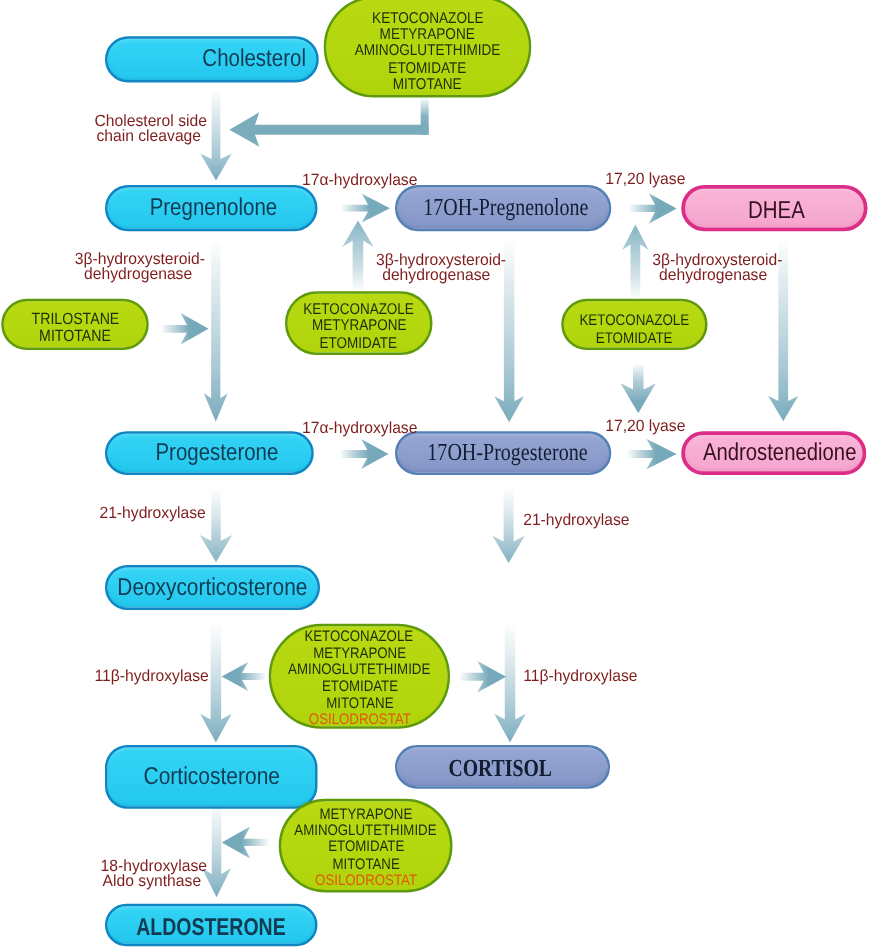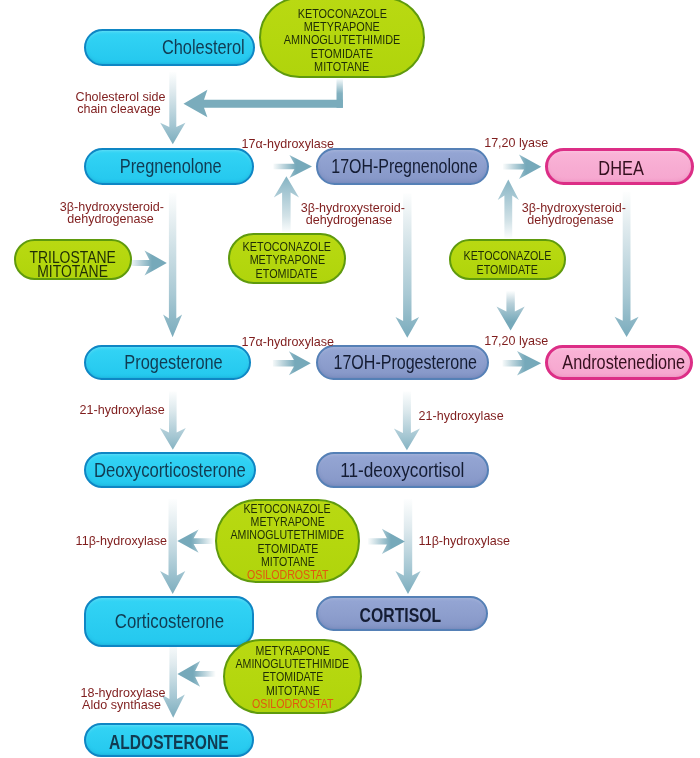--- a/index.html
+++ b/index.html
@@ -16,21 +16,21 @@
   .pill .txt{display:block;transform:scaleX(.84);font-size:19.5px;}
 
   .cyan{background:linear-gradient(#33d4f5 0%,#2bcdf1 55%,#24c8ee 100%);
         border:2.7px solid #0e86c4;
         box-shadow:inset 0 -2px 4px -3px rgba(6,105,155,.55),
                    inset 0 2px 5px -4px rgba(255,255,255,.9);}
   .cyan .txt{color:#113b52;}
   .slate{background:linear-gradient(#95a6d4 0%,#8d9ecd 55%,#8596c7 100%);
         border:2.7px solid #5580b6;
         box-shadow:inset 0 -2px 5px -3px rgba(52,78,130,.45),
-                   inset 0 2px 5px -4px rgba(255,255,255,.7);}
+                   inset 0 2px 5px -4px rgba(255,255,255,.7);font-family:Liberation Serif, serif;}
   .slate .txt{color:#141c33;}
   .pink{background:linear-gradient(#fab4d7 0%,#f7acd2 55%,#f6a6cf 100%);
         border:3px solid #dc2e86;
         box-shadow:inset 0 -2px 5px -3px rgba(190,38,114,.3),
                    inset 0 2px 5px -4px rgba(255,255,255,.85);}
   .pink .txt{color:#35101f;}
 
   
   .drug{position:absolute;box-sizing:border-box;
         background:linear-gradient(#b9d912 0%,#b4d70e 55%,#b0d40c 100%);
@@ -234,23 +234,20 @@
 </div>
 
 <div class="pill pink" style="left:545px;top:345px;width:148px;height:35px;border-radius:18px;">
   <span class="txt" style="position:relative;left:5px;transform:scaleX(.833);">Androstenedione</span>
 </div>
 
 <div class="pill cyan" style="left:84px;top:452px;width:172px;height:36px;border-radius:18px;justify-content:center;">
   <span class="txt" style="transform:scaleX(.855);">Deoxycorticosterone</span>
 </div>
 
-<div class="pill slate" style="left:316px;top:452px;width:173px;height:36px;border-radius:18px;">
-  <span class="txt" style="transform:scaleX(.884);">11-deoxycortisol</span>
-</div>
 
 <div class="pill cyan" style="left:84px;top:596px;width:170px;height:51px;border-radius:18px;">
   <span class="txt" style="transform:scaleX(.861);">Corticosterone</span>
 </div>
 
 <div class="pill slate" style="left:316px;top:596px;width:172px;height:35px;border-radius:18px;">
   <span class="txt" style="top:2px;position:relative;left:-2px;transform:scaleX(.810);font-weight:bold;">CORTISOL</span>
 </div>
 
 <div class="pill cyan" style="left:84px;top:723px;width:170px;height:34px;border-radius:17px;">
@@ -258,21 +255,21 @@
 </div>
 
 <div class="drug" style="left:259px;top:-3px;width:166px;height:81px;border-radius:999px;font-size:12.5px;line-height:13.2px;padding-top:7px;">
   <span class="d">KETOCONAZOLE</span>
   <span class="d">METYRAPONE</span>
   <span class="d">AMINOGLUTETHIMIDE</span>
   <span class="d">ETOMIDATE</span>
   <span class="d">MITOTANE</span>
 </div>
 
-<div class="drug" style="left:14px;top:239px;width:118px;height:41px;border-radius:999px;font-size:16px;line-height:13.3px;padding-top:4px;justify-content:flex-end;">
+<div class="drug" style="left:1px;top:239px;width:118px;height:41px;border-radius:999px;font-size:13px;line-height:13.3px;padding-top:4px;">
   <span class="d">TRILOSTANE</span>
   <span class="d">MITOTANE</span>
 </div>
 
 <div class="drug" style="left:228px;top:233px;width:118px;height:51px;border-radius:999px;font-size:12.4px;line-height:13.2px;padding-top:5px;">
   <span class="d">KETOCONAZOLE</span>
   <span class="d">METYRAPONE</span>
   <span class="d">ETOMIDATE</span>
 </div>
 

